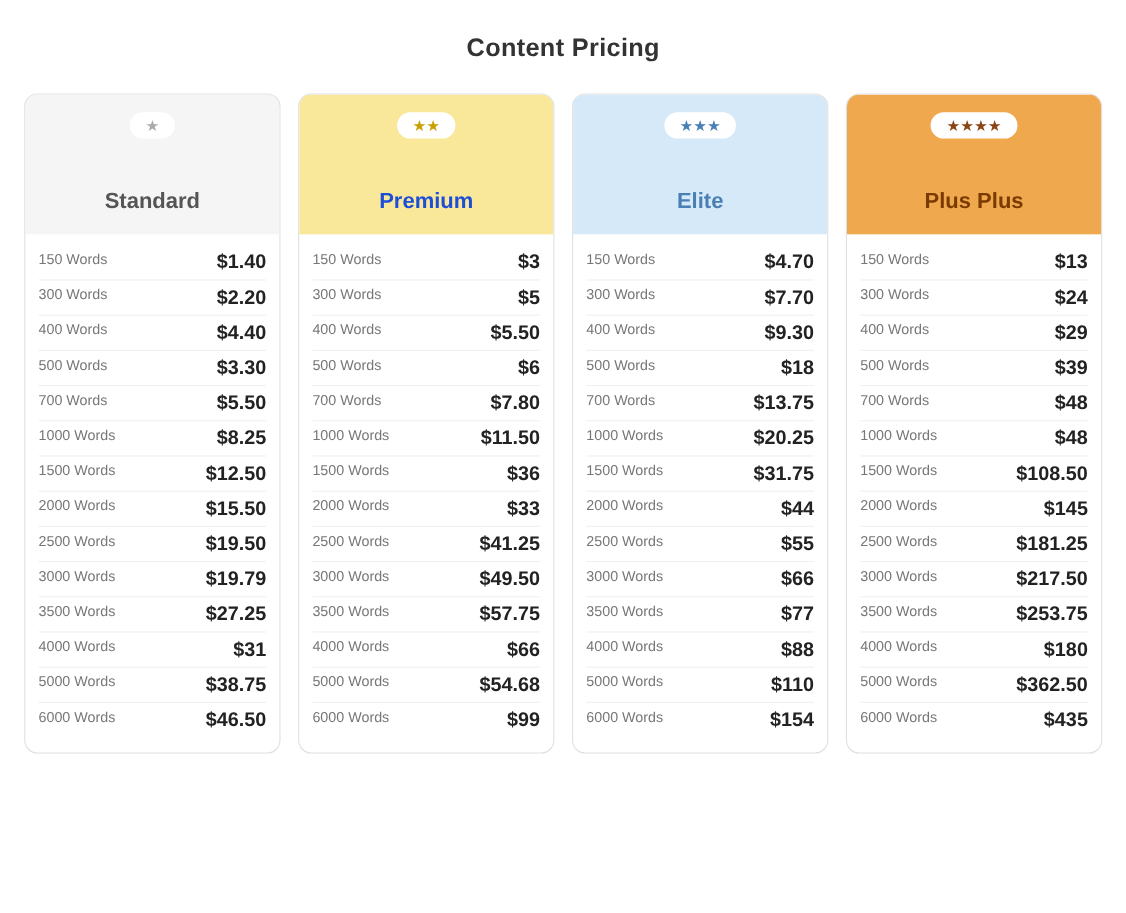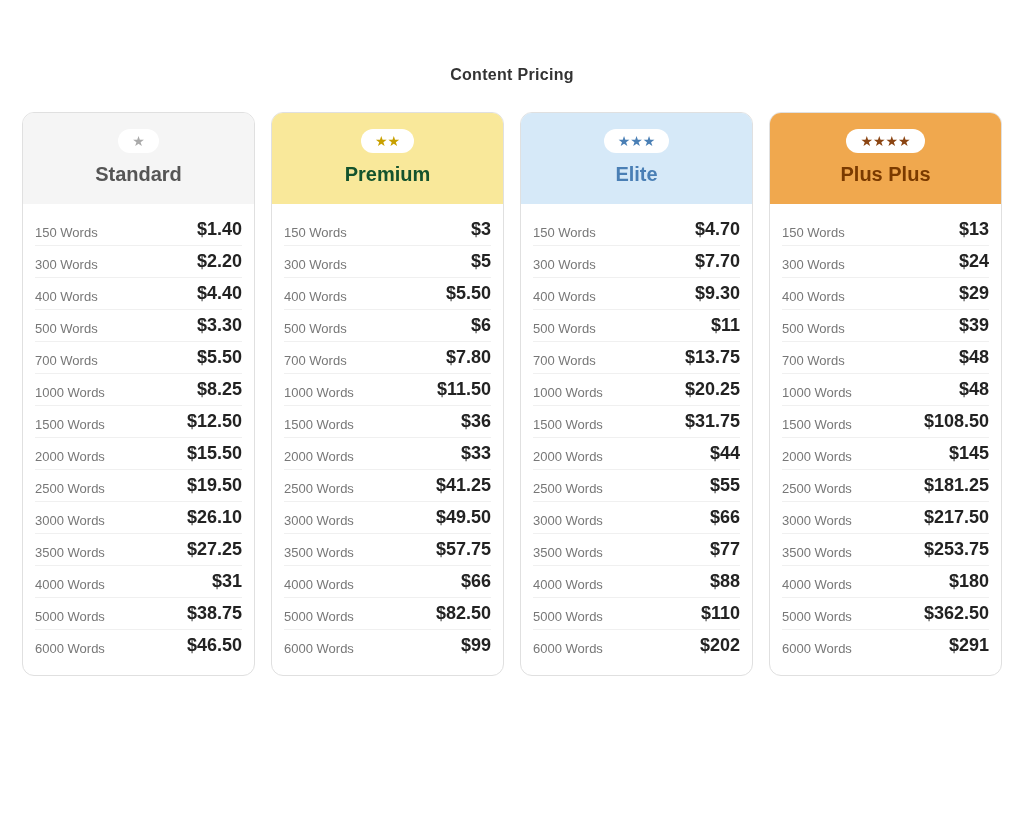--- a/index.html
+++ b/index.html
@@ -8,26 +8,25 @@
       font-family: 'Helvetica Neue', Arial, sans-serif;
       background: #fff;
       display: flex;
       flex-direction: column;
       align-items: center;
       padding: 30px 20px;
       min-height: 830px;
     }
 
     h1 {
-      font-size: 16px;
+      font-size: 23px;
       font-weight: 600;
       color: #333;
       margin-bottom: 28px;
       letter-spacing: 0.3px;
-      margin-top: 36px;
     }
 
     .pricing-grid {
       display: grid;
       grid-template-columns: repeat(4, 1fr);
       gap: 16px;
       width: 100%;
       max-width: 980px;
     }
 
@@ -56,36 +55,37 @@
       background: #fff;
       border-radius: 20px;
       padding: 4px 14px;
       font-size: 14px;
       display: inline-block;
     }
 
     .plan-name {
       font-size: 20px;
       font-weight: 700;
+      margin-top: 36px;
     }
 
     .plan-name.standard  { color: #555; }
-    .plan-name.premium   { color: #14532d; }
+    .plan-name.premium   { color: #1d4ed8; }
     .plan-name.elite     { color: #4a7fb5; }
     .plan-name.elite-plus{ color: #7a3a00; }
 
     .plan-body {
       padding: 10px 12px 14px;
       flex: 1;
     }
 
     .price-row {
       display: flex;
       justify-content: space-between;
-      align-items: flex-end;
+      align-items: flex-start;
       padding: 5px 0;
       border-bottom: 1px solid #f0f0f0;
     }
 
     .price-row:last-child {
       border-bottom: none;
     }
 
     .word-count {
       color: #777;
@@ -146,21 +146,21 @@
         <div class="price-row">
           <span class="word-count">2000 Words</span>
           <span class="price">$15.50</span>
         </div>
         <div class="price-row">
           <span class="word-count">2500 Words</span>
           <span class="price">$19.50</span>
         </div>
         <div class="price-row">
           <span class="word-count">3000 Words</span>
-          <span class="price">$26.10</span>
+          <span class="price">$19.79</span>
         </div>
         <div class="price-row">
           <span class="word-count">3500 Words</span>
           <span class="price">$27.25</span>
         </div>
         <div class="price-row">
           <span class="word-count">4000 Words</span>
           <span class="price">$31</span>
         </div>
         <div class="price-row">
@@ -222,21 +222,21 @@
         <div class="price-row">
           <span class="word-count">3500 Words</span>
           <span class="price">$57.75</span>
         </div>
         <div class="price-row">
           <span class="word-count">4000 Words</span>
           <span class="price">$66</span>
         </div>
         <div class="price-row">
           <span class="word-count">5000 Words</span>
-          <span class="price">$82.50</span>
+          <span class="price">$54.68</span>
         </div>
         <div class="price-row">
           <span class="word-count">6000 Words</span>
           <span class="price">$99</span>
         </div>
       </div>
     </div>
     <div class="plan-card">
       <div class="plan-header elite">
         <div class="stars-badge"><span class="star-elite">★★★</span></div>
@@ -250,21 +250,21 @@
         <div class="price-row">
           <span class="word-count">300 Words</span>
           <span class="price">$7.70</span>
         </div>
         <div class="price-row">
           <span class="word-count">400 Words</span>
           <span class="price">$9.30</span>
         </div>
         <div class="price-row">
           <span class="word-count">500 Words</span>
-          <span class="price">$11</span>
+          <span class="price">$18</span>
         </div>
         <div class="price-row">
           <span class="word-count">700 Words</span>
           <span class="price">$13.75</span>
         </div>
         <div class="price-row">
           <span class="word-count">1000 Words</span>
           <span class="price">$20.25</span>
         </div>
         <div class="price-row">
@@ -290,21 +290,21 @@
         <div class="price-row">
           <span class="word-count">4000 Words</span>
           <span class="price">$88</span>
         </div>
         <div class="price-row">
           <span class="word-count">5000 Words</span>
           <span class="price">$110</span>
         </div>
         <div class="price-row">
           <span class="word-count">6000 Words</span>
-          <span class="price">$202</span>
+          <span class="price">$154</span>
         </div>
       </div>
     </div>
     <div class="plan-card">
       <div class="plan-header elite-plus">
         <div class="stars-badge"><span class="star-elite-plus">★★★★</span></div>
         <div class="plan-name elite-plus">Plus Plus</div>
       </div>
       <div class="plan-body">
         <div class="price-row">
@@ -354,17 +354,17 @@
         <div class="price-row">
           <span class="word-count">4000 Words</span>
           <span class="price">$180</span>
         </div>
         <div class="price-row">
           <span class="word-count">5000 Words</span>
           <span class="price">$362.50</span>
         </div>
         <div class="price-row">
           <span class="word-count">6000 Words</span>
-          <span class="price">$291</span>
+          <span class="price">$435</span>
         </div>
       </div>
     </div>
   </div>
 
 </body></html>

